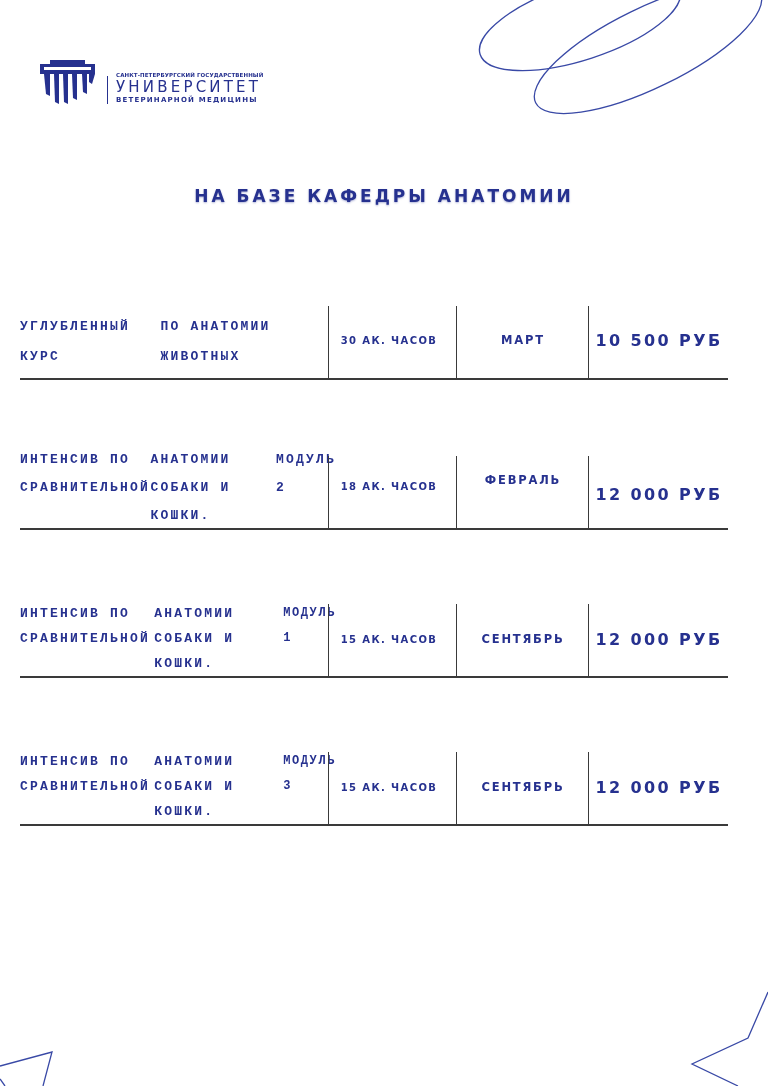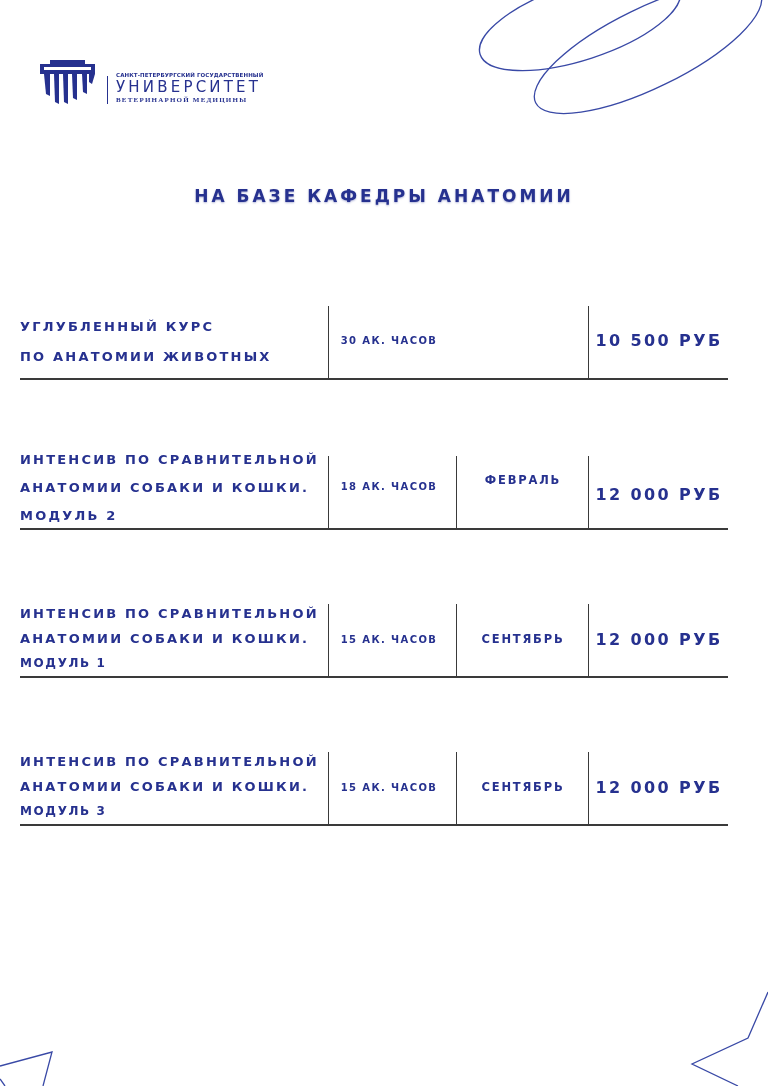--- a/index.html
+++ b/index.html
@@ -7,34 +7,34 @@
     width: 768px; height: 1086px; position: relative; overflow: hidden;
     background: #ffffff; font-family: "DejaVu Sans", sans-serif; color: #26318f;
   }
   .deco { position: absolute; left: 0; top: 0; width: 768px; height: 1086px; pointer-events: none; }
   .logo { position: absolute; left: 40px; top: 60px; height: 44px; display: flex; align-items: flex-end; }
   .logo-mark { width: 55px; height: 44px; }
   .logo-sep { width: 1px; height: 28px; background: #26318f; margin: 0 8px 0 12px; }
   .logo-text { display: flex; flex-direction: column; line-height: 1; }
   .logo-top { font-size: 5.5px; font-weight: bold; letter-spacing: 0.1px; }
   .logo-main { font-size: 15px; letter-spacing: 3.2px; margin-top: 2px; }
-  .logo-bottom { font-size: 7px; font-weight: bold; letter-spacing: 1.2px; margin-top: 2px; font-family: Liberation Serif, serif; }
+  .logo-bottom { font-size: 7px; font-weight: bold; letter-spacing: 1.2px; margin-top: 2px; }
   .heading {
     position: absolute; left: 0; top: 178px; width: 768px; text-align: center;
     font-size: 17px; font-weight: bold; letter-spacing: 3px; line-height: 36px;
     color: #26318f; text-shadow: 0 1px 2px rgba(38,49,143,0.35);
   }
   .row { position: absolute; left: 20px; width: 708px; border-bottom: 2px solid #3a3a3a; }
   .cell { position: absolute; top: 0; bottom: 0; display: flex; align-items: center; }
   .c-title { left: 0; width: 316px; font-size: 13px; font-weight: bold; letter-spacing: 2.2px; line-height: 28px; }
   .c-title.small-last .line3 { font-size: 12px; letter-spacing: 1.6px; }
   .c-hours { left: 308px; width: 120px; border-left: 1px solid #3a3a3a; justify-content: center; font-size: 10px; font-weight: bold; letter-spacing: 1.4px; }
   .c-month { left: 436px; width: 132px; border-left: 1px solid #3a3a3a; justify-content: center; font-size: 11.5px; font-weight: bold; letter-spacing: 1.8px; }
   .c-price { left: 568px; width: 140px; border-left: 1px solid #3a3a3a; justify-content: center; font-size: 16px; font-weight: bold; letter-spacing: 2.4px; }
-  .title-lines { display: flex; flex-direction: column; }
+  .title-lines { display: flex; flex-direction: row; font-family: Liberation Mono, monospace; }
 </style>
 </head>
 <body>
 
 <svg class="deco" viewBox="0 0 768 1086">
   <g fill="none" stroke="#3949a6" stroke-width="1.3">
     <ellipse cx="580" cy="22" rx="105" ry="38" transform="rotate(-18 580 22)"></ellipse>
     <ellipse cx="648" cy="48" rx="125" ry="40" transform="rotate(-26 648 48)"></ellipse>
     <polyline points="0,1066 52,1052 43,1086"></polyline>
     <polyline points="0,1079 5,1086"></polyline>
@@ -69,20 +69,21 @@
 </div>
 
 <div class="row" style="top:306px; height:72px;">
   <div class="cell c-title">
     <div class="title-lines" style="line-height:30px;">
       <span>УГЛУБЛЕННЫЙ КУРС</span>
       <span>ПО АНАТОМИИ ЖИВОТНЫХ</span>
     </div>
   </div>
   <div class="cell c-hours" style="padding-bottom:4px;">30 АК. ЧАСОВ</div>
+  <div class="cell c-month" style="padding-bottom:4px;">МАРТ</div>
   <div class="cell c-price" style="padding-bottom:4px;">10 500 РУБ</div>
 </div>
 
 <div class="row" style="top:456px; height:72px;">
   <div class="cell c-title" style="top:-8px;">
     <div class="title-lines">
       <span>ИНТЕНСИВ ПО СРАВНИТЕЛЬНОЙ</span>
       <span>АНАТОМИИ СОБАКИ И КОШКИ.</span>
       <span>МОДУЛЬ 2</span>
     </div>

